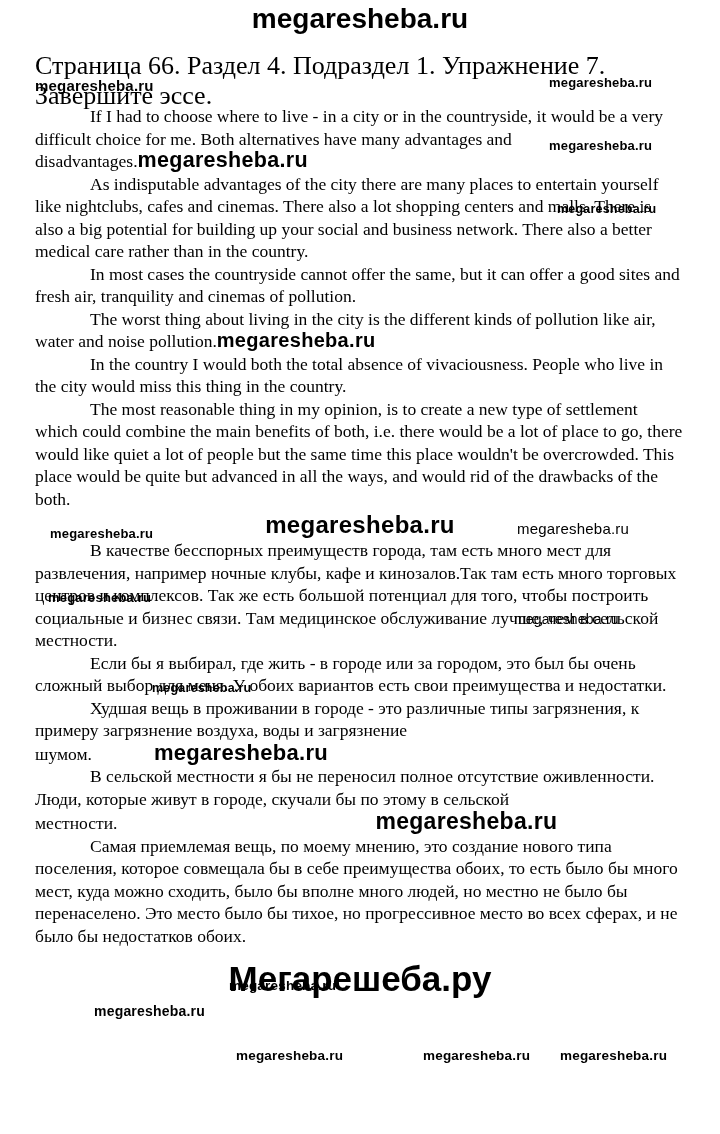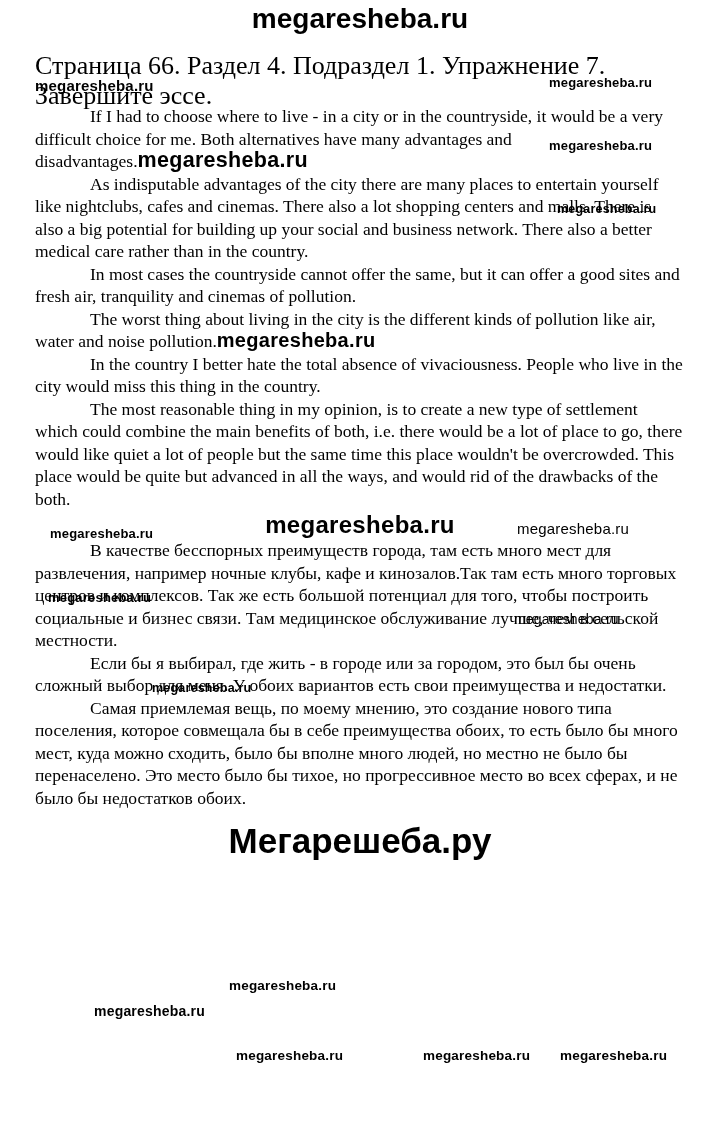--- a/index.html
+++ b/index.html
@@ -78,31 +78,33 @@
 
   <div class="task-title">Страница 66. Раздел 4. Подраздел 1. Упражнение 7. Завершите эссе.</div>
 
   <div class="wm-row"></div>
 
   <div class="essay essay-en">
     <p><span>If I had to choose where to live - in a city or in the countryside, it would be a very difficult choice for me. Both alternatives have many advantages and disadvantages.</span><span class="wm-inline sz21">megaresheba.ru</span></p>
     <p><span>As indisputable advantages of the city there are many places to entertain yourself like nightclubs, cafes and cinemas. There also a lot shopping centers and malls. There is also a big potential for building up your social and business network. There also a better medical care rather than in the country.</span></p>
     <p><span>In most cases the countryside cannot offer the same, but it can offer a good sites and fresh air, tranquility and cinemas of pollution.</span></p>
     <p><span>The worst thing about living in the city is the different kinds of pollution like air, water and noise pollution.</span><span class="wm-inline sz20">megaresheba.ru</span></p>
-    <p><span>In the country I better hate the total absence of vivaciousness. People who live in the city would miss this thing in the country.</span></p>
+    <p><span>In the country I would both the total absence of vivaciousness. People who live in the city would miss this thing in the country.</span></p>
     <p><span>The most reasonable thing in my opinion, is to create a new type of settlement which could combine the main benefits of both, i.e. there would be a lot of place to go, there would like quiet a lot of people but the same time this place wouldn't be overcrowded. This place would be quite but advanced in all the ways, and would rid of the drawbacks of the both.</span></p>
   </div>
 
   <div class="essay-gap">
     <span class="wm-center">megaresheba.ru</span>
   </div>
 
   <div class="essay essay-ru">
     <p><span>В качестве бесспорных преимуществ города, там есть много мест для развлечения, например ночные клубы, кафе и кинозалов.Так там есть много торговых центров и комплексов. Так же есть большой потенциал для того, чтобы построить социальные и бизнес связи. Там медицинское обслуживание лучше, чем в сельской местности.</span></p>
     <p><span>Если бы я выбирал, где жить - в городе или за городом, это был бы очень сложный выбор для меня. У обоих вариантов есть свои преимущества и недостатки.</span></p>
+    <p><span>Худшая вещь в проживании в городе - это различные типы загрязнения, к примеру загрязнение воздуха, воды и загрязнение шумом.</span><span class="wm-inline sz22 ml62">megaresheba.ru</span></p>
+    <p><span>В сельской местности я бы не переносил полное отсутствие оживленности. Люди, которые живут в городе, скучали бы по этому в сельской местности.</span><span class="wm-inline sz23 ml258">megaresheba.ru</span></p>
     <p><span>Самая приемлемая вещь, по моему мнению, это создание нового типа поселения, которое совмещала бы в себе преимущества обоих, то есть было бы много мест, куда можно сходить, было бы вполне много людей, но местно не было бы перенаселено. Это место было бы тихое, но прогрессивное место во всех сферах, и не было бы недостатков обоих.</span></p>
   </div>
 
   <div class="site-footer">Мегарешеба.ру</div>
 
   <span class="wm wm-a">megaresheba.ru</span>
   <span class="wm wm-b">megaresheba.ru</span>
   <span class="wm wm-c">megaresheba.ru</span>
   <span class="wm wm-d">megaresheba.ru</span>
   <span class="wm wm-e">megaresheba.ru</span>

